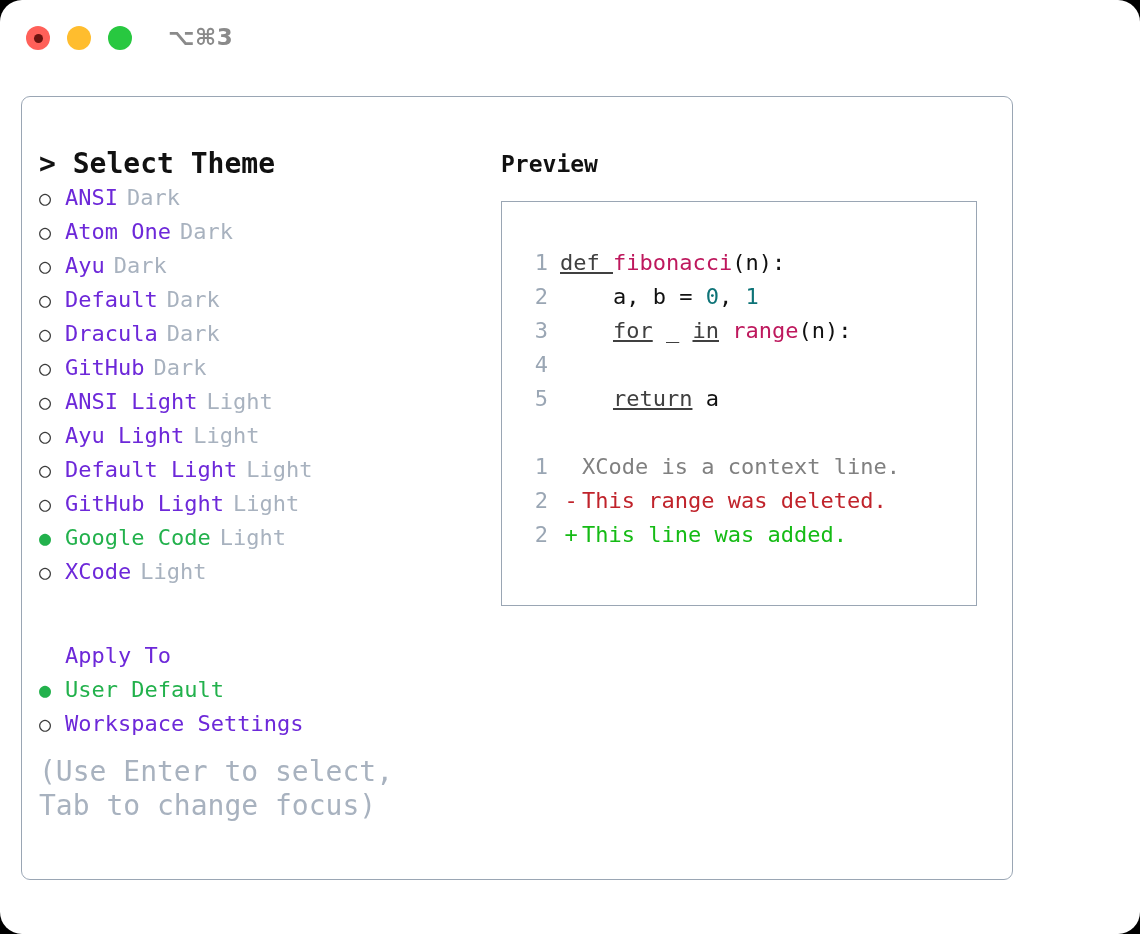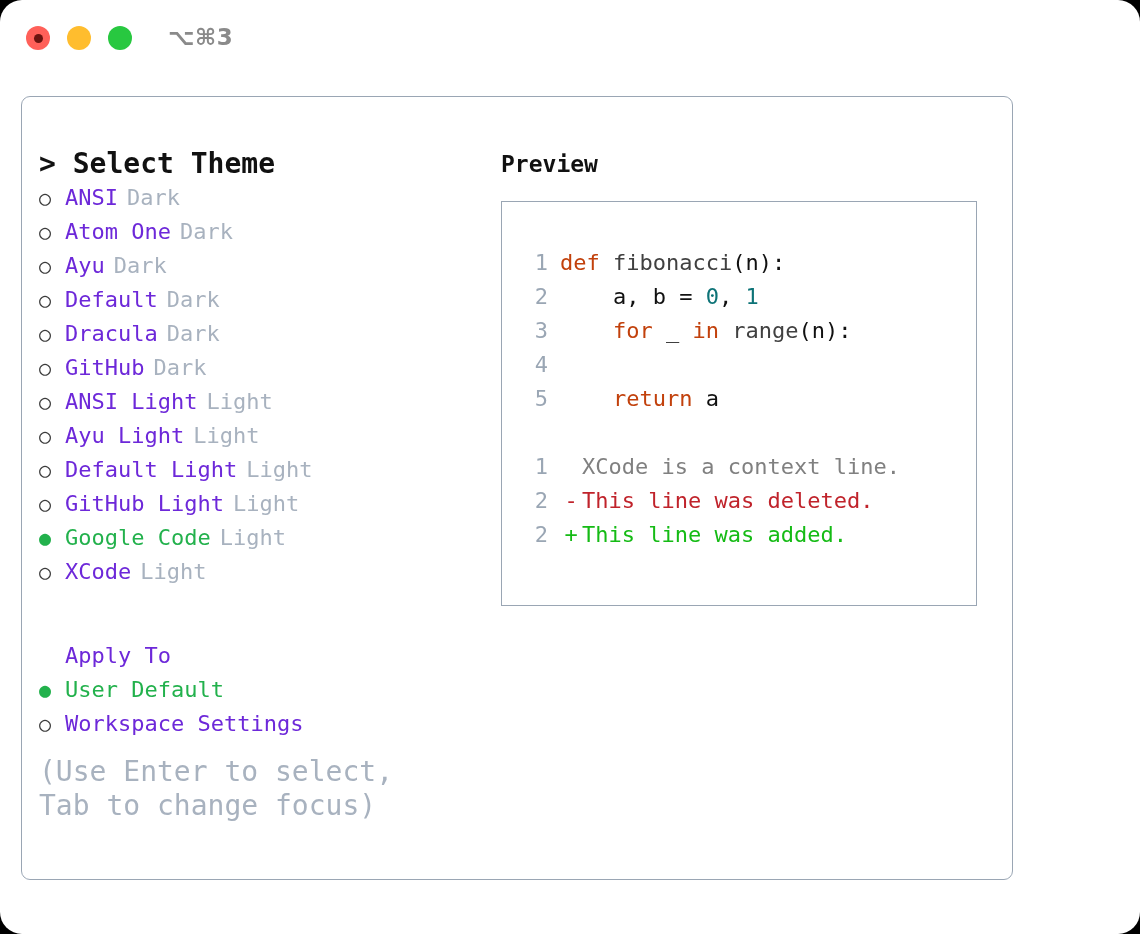--- a/index.html
+++ b/index.html
@@ -176,22 +176,22 @@
     margin-right: 12px;
   }
   .diff-mark {
     width: 22px;
     flex: 0 0 22px;
     text-align: center;
   }
   .blank-line { height: 34px; }
 
   
-  .tok-kw   { color: #c2410c; }
-  .tok-fn   { color: #404040; }
+  .tok-kw   { color: #404040; text-decoration: underline; }
+  .tok-fn   { color: #be185d; }
   .tok-num  { color: #0d7377; }
   .tok-pln  { color: #111111; }
   .tok-ctx  { color: #808080; }
   .tok-del  { color: #c0232b; }
   .tok-add  { color: #15bb15; }
 </style>
 </head>
 <body>
 
 <div class="window">
@@ -245,21 +245,21 @@
           <div id="code-block">
               <div class="code-line"><span class="lineno">1</span><span class="tok-kw">def </span><span class="tok-fn">fibonacci</span><span class="tok-pln">(n):</span></div>
               <div class="code-line"><span class="lineno">2</span><span class="tok-pln">    a, b = </span><span class="tok-num">0</span><span class="tok-pln">, </span><span class="tok-num">1</span></div>
               <div class="code-line"><span class="lineno">3</span><span class="tok-pln">    </span><span class="tok-kw">for</span><span class="tok-pln"> _ </span><span class="tok-kw">in</span><span class="tok-pln"> </span><span class="tok-fn">range</span><span class="tok-pln">(n):</span></div>
               <div class="code-line"><span class="lineno">4</span></div>
               <div class="code-line"><span class="lineno">5</span><span class="tok-pln">    </span><span class="tok-kw">return</span><span class="tok-pln"> a</span></div>
             </div>
           <div class="blank-line"></div>
           <div id="diff-block">
               <div class="code-line"><span class="lineno">1</span><span class="diff-mark tok-ctx"> </span><span class="tok-ctx">XCode is a context line.</span></div>
-              <div class="code-line"><span class="lineno">2</span><span class="diff-mark tok-del">-</span><span class="tok-del">This line was deleted.</span></div>
+              <div class="code-line"><span class="lineno">2</span><span class="diff-mark tok-del">-</span><span class="tok-del">This range was deleted.</span></div>
               <div class="code-line"><span class="lineno">2</span><span class="diff-mark tok-add">+</span><span class="tok-add">This line was added.</span></div>
             </div>
         </div>
       </div>
 
     </div>
   </div>
 </div>
 
 </body></html>

